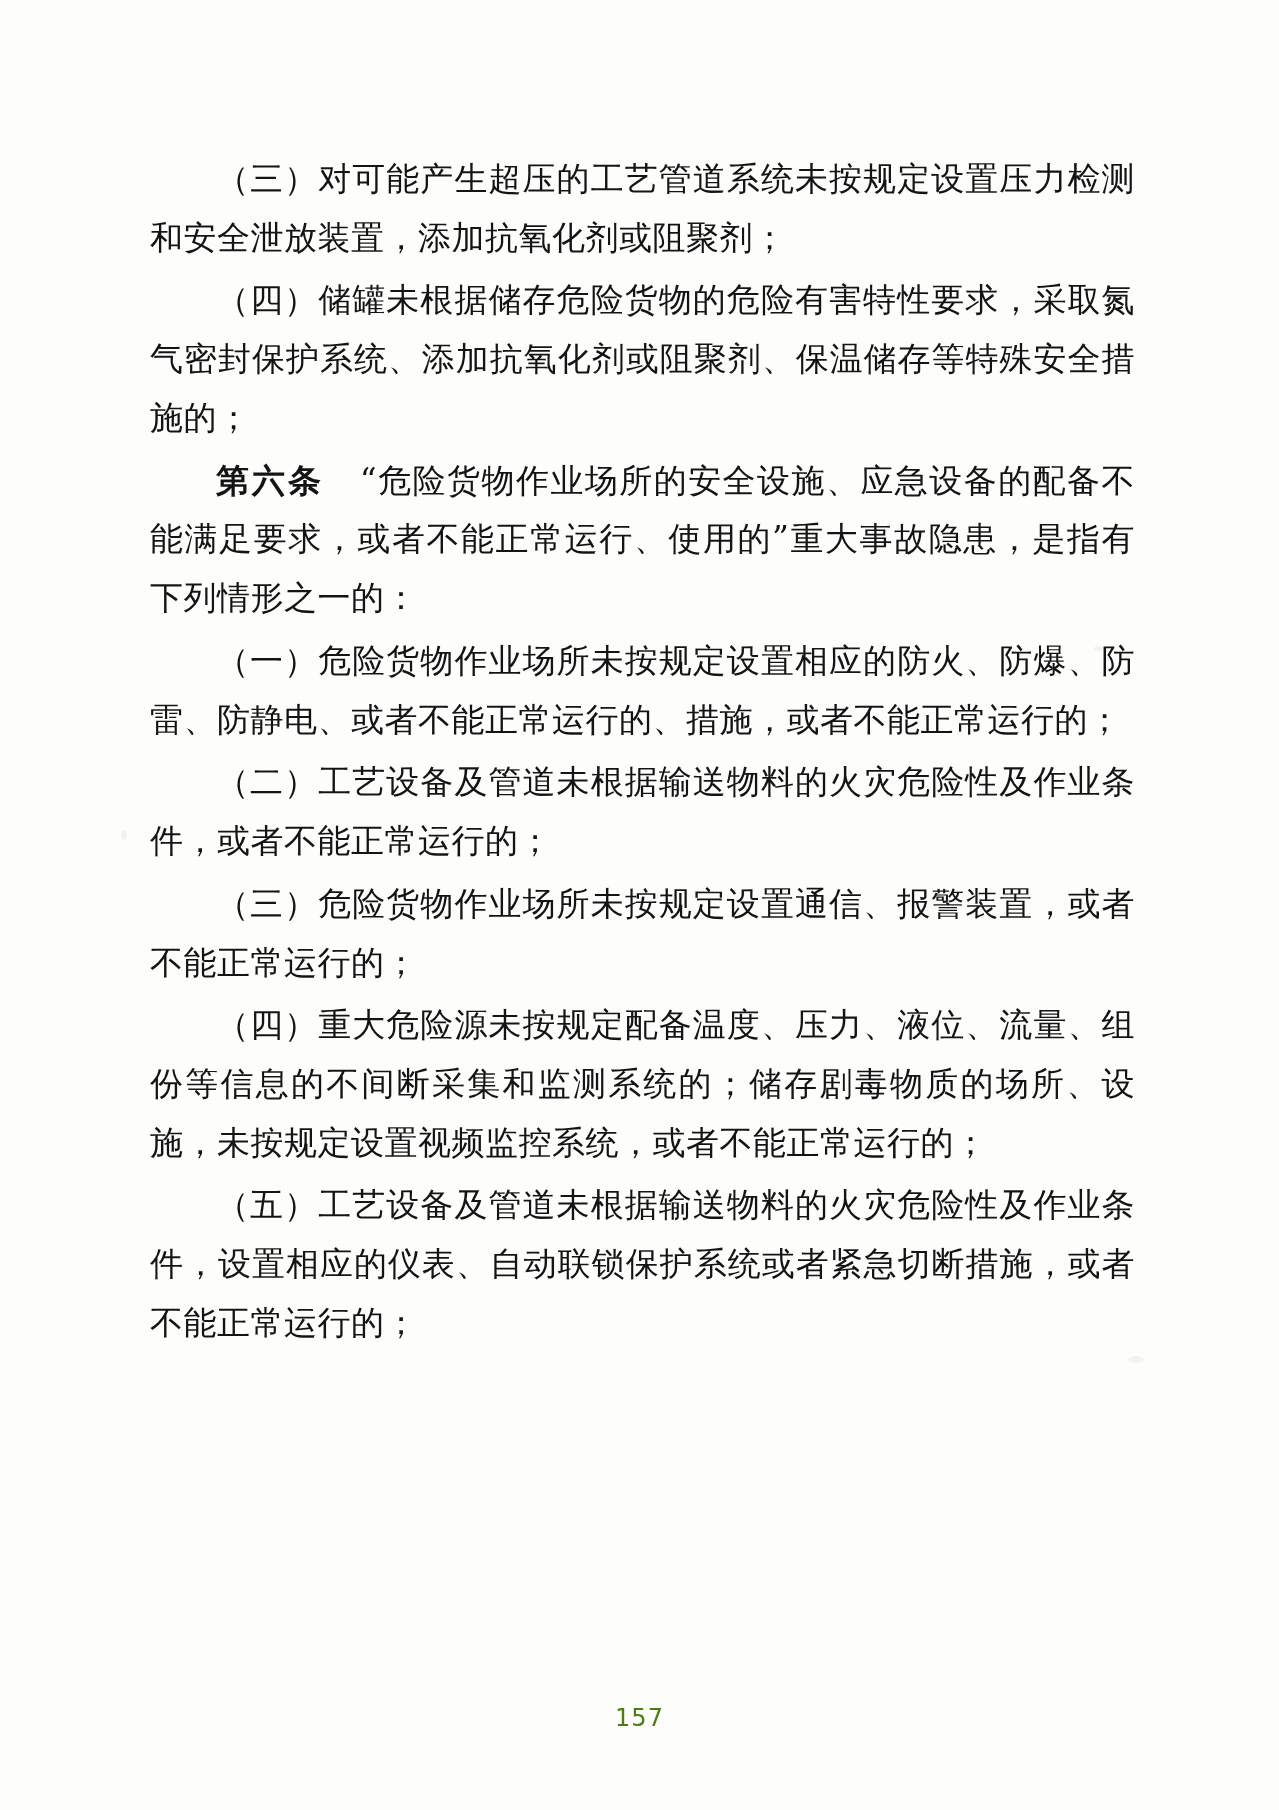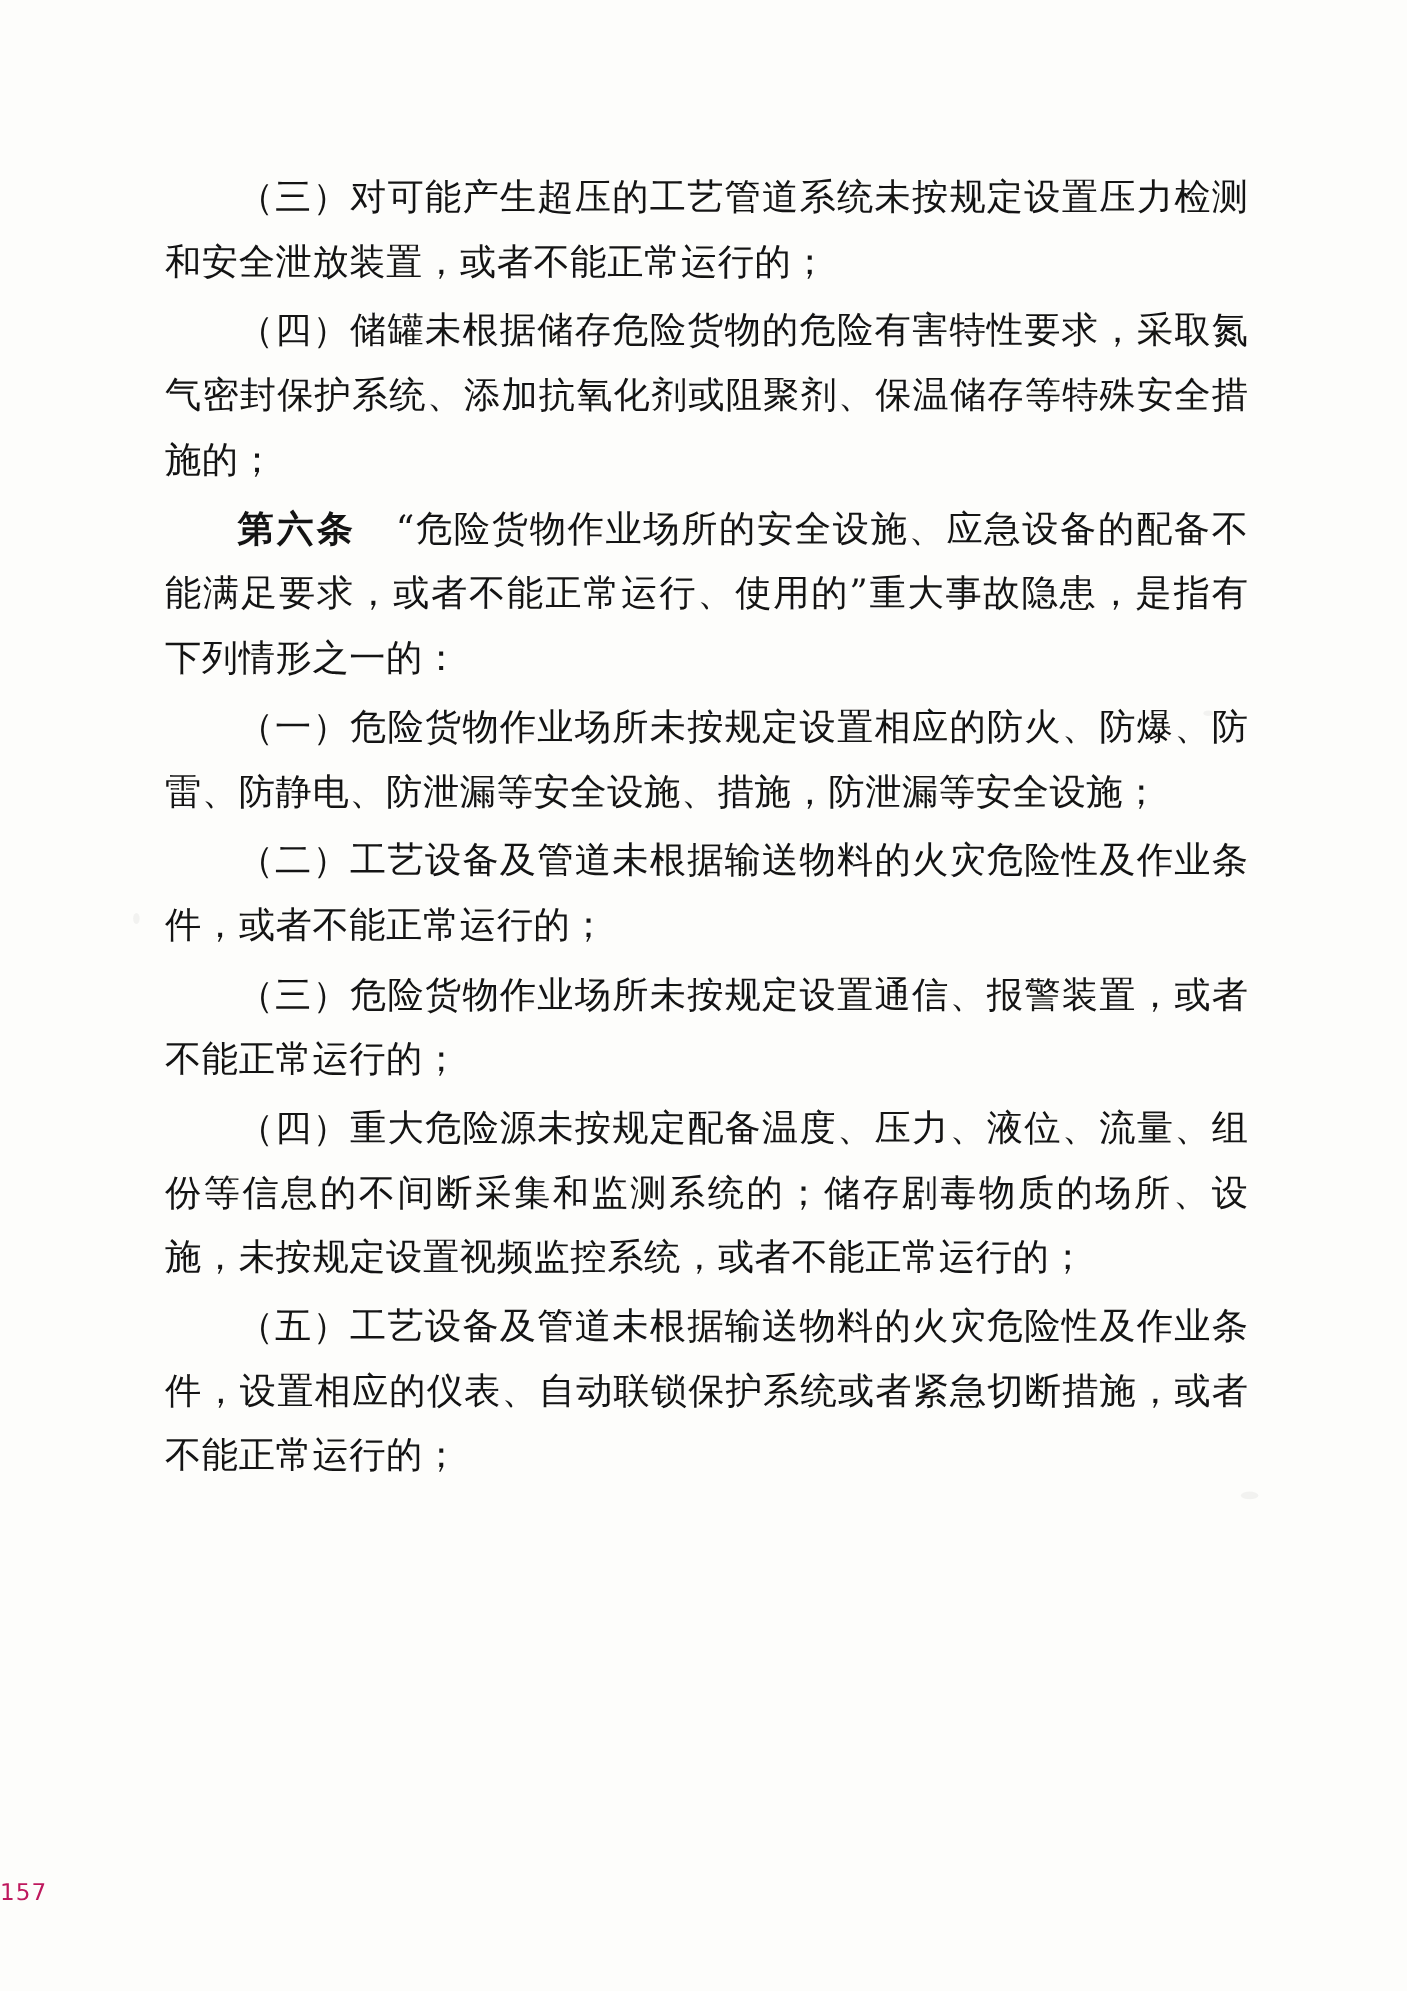--- a/index.html
+++ b/index.html
@@ -40,56 +40,57 @@
   .article-head {
     font-weight: bold;
     letter-spacing: 2px;
     margin-right: 36px;
   }
   .page-number {
     position: absolute;
     left: 0;
     right: 0;
     bottom: 78px;
+    text-align: center;
     font-family: "DejaVu Sans", "Liberation Sans", sans-serif;
-    font-size: 21px;
-    color: #be185d;
+    font-size: 24px;
+    color: #4d7c0f;
     letter-spacing: 1px;
   }
   .scan-noise {
     position: absolute;
     pointer-events: none;
     background: rgba(0,0,0,0.045);
     border-radius: 50%;
   }
   .n1 { left: 1128px; top: 1356px; width: 16px; height: 7px; }
   .n2 { left: 121px; top: 830px; width: 6px; height: 10px; }
   .n3 { left: 1094px; top: 646px; width: 9px; height: 5px; }
 </style>
 </head>
 <body>
 
 <div class="page">
   <div class="page-inner">
 
     <p class="para indent">
-      <span>（三）对可能产生超压的工艺管道系统未按规定设置压力检测和安全泄放装置，或者不能正常运行的；</span>
+      <span>（三）对可能产生超压的工艺管道系统未按规定设置压力检测和安全泄放装置，添加抗氧化剂或阻聚剂；</span>
     </p>
 
     <p class="para indent">
       <span>（四）储罐未根据储存危险货物的危险有害特性要求，采取氮气密封保护系统、添加抗氧化剂或阻聚剂、保温储存等特殊安全措施的；</span>
     </p>
 
 
     <p class="para indent">
       <span class="article-head">第六条</span><span>“危险货物作业场所的安全设施、应急设备的配备不能满足要求，或者不能正常运行、使用的”重大事故隐患，是指有下列情形之一的：</span>
     </p>
 
     <p class="para indent">
-      <span>（一）危险货物作业场所未按规定设置相应的防火、防爆、防雷、防静电、防泄漏等安全设施、措施，防泄漏等安全设施；</span>
+      <span>（一）危险货物作业场所未按规定设置相应的防火、防爆、防雷、防静电、或者不能正常运行的、措施，或者不能正常运行的；</span>
     </p>
 
     <p class="para indent">
       <span>（二）工艺设备及管道未根据输送物料的火灾危险性及作业条件，或者不能正常运行的；</span>
     </p>
 
     <p class="para indent">
       <span>（三）危险货物作业场所未按规定设置通信、报警装置，或者不能正常运行的；</span>
     </p>
 

